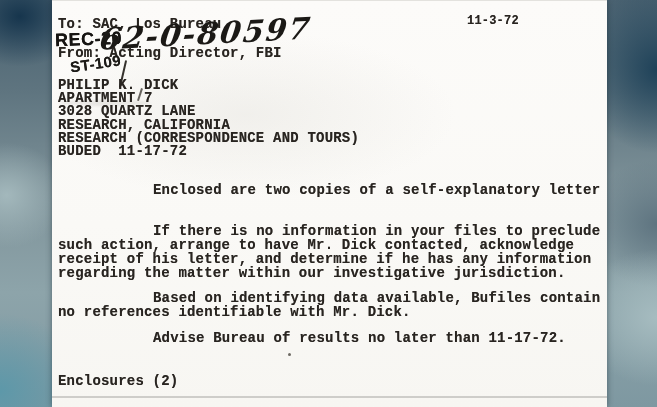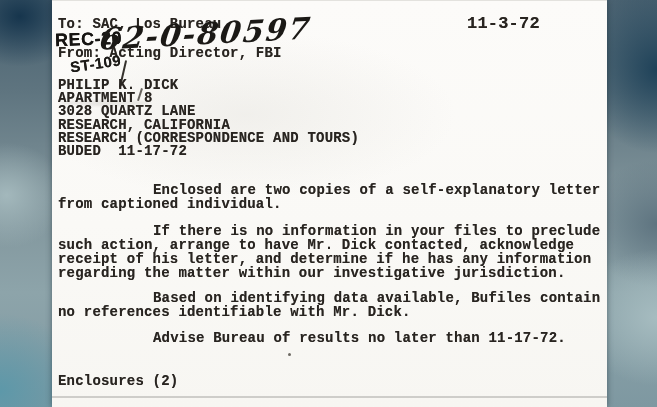--- a/index.html
+++ b/index.html
@@ -30,21 +30,21 @@
   }
   
   .t{
     position:absolute; white-space:pre;
     font:700 14px/1.1 "Liberation Mono", monospace;
     letter-spacing:.2px; color:#282420;
     text-shadow:0 0 .4px rgba(40,36,32,.55);
   }
   .m  { left:58px; }      
   .in { left:153px;text-align:center; }     
-  .date{ left:467px; top:15px; font-size:17px; }
+  .date{ left:467px; top:15px; font-size:12px; }
   
   .rec{
     position:absolute; left:55px; top:29px;
     font-family:"Liberation Sans", sans-serif; font-weight:900; font-size:18px;
     letter-spacing:.5px; color:#171513; transform:rotate(-2deg);
     text-shadow:0 0 .6px #171513;
   }
   .filenum{
     position:absolute; left:100px; top:16px;
     font-family:"DejaVu Serif", serif; font-style:italic; font-weight:700;
@@ -91,28 +91,27 @@
 
   <div class="t m" style="top:46px">From: Acting Director, FBI</div>
 
   <div class="st">ST-109</div>
 
   <div class="slash-mark"></div>
   <div class="apartment-tick"></div>
   <div class="smudge"></div>
 
   <div class="t m" style="top:78px">PHILIP K. DICK</div>
-  <div class="t m" style="top:91px">APARTMENT 8</div>
+  <div class="t m" style="top:91px">APARTMENT 7</div>
   <div class="t m" style="top:104px">3028 QUARTZ LANE</div>
   <div class="t m" style="top:118px">RESEARCH, CALIFORNIA</div>
   <div class="t m" style="top:131px">RESEARCH (CORRESPONDENCE AND TOURS)</div>
   <div class="t m" style="top:144px">BUDED  11-17-72</div>
 
   <div class="t in" style="top:183px">Enclosed are two copies of a self-explanatory letter</div>
-  <div class="t m" style="top:197px">from captioned individual.</div>
 
   <div class="t in" style="top:224px">If there is no information in your files to preclude</div>
   <div class="t m" style="top:252px">receipt of his letter, and determine if he has any information</div>
   <div class="t m" style="top:238px">such action, arrange to have Mr. Dick contacted, acknowledge</div>
   <div class="t in" style="top:291px">Based on identifying data available, Bufiles contain</div>
 
   <div class="t m" style="top:266px">regarding the matter within our investigative jurisdiction.</div>
   <div class="t m" style="top:305px">no references identifiable with Mr. Dick.</div>
 
   <div class="t in" style="top:331px">Advise Bureau of results no later than 11-17-72.</div>

